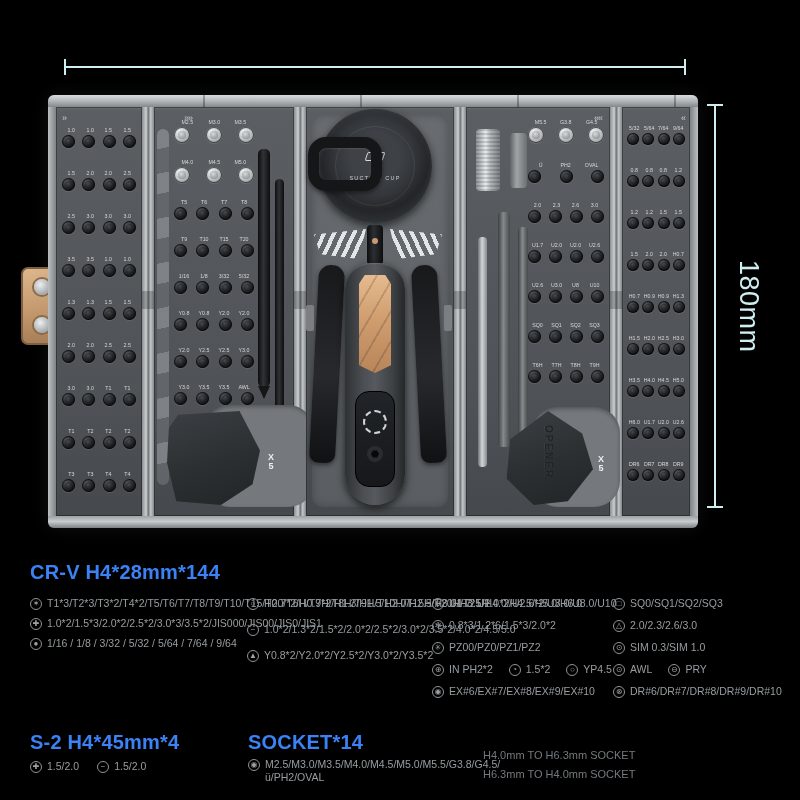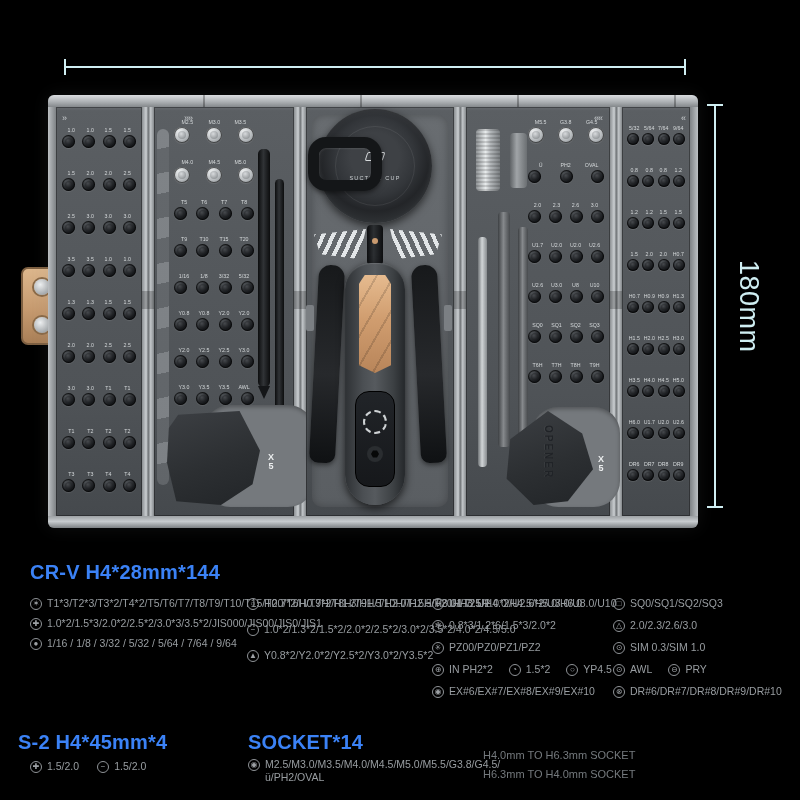--- a/index.html
+++ b/index.html
@@ -766,21 +766,21 @@
           <span class="bullet-icon">⊖</span>
           <span class="spec-text">PRY</span>
         </span>
       </div>
       <div class="spec-item">
         <span class="bullet-icon">⊗</span>
         <span class="spec-text">DR#6/DR#7/DR#8/DR#9/DR#10</span>
       </div>
     </div>
 
-  <div class="spec-heading" style="left:18px;top:731px">S-2 H4*45mm*4</div>
+  <div class="spec-heading" style="left:30px;top:731px">S-2 H4*45mm*4</div>
   <div class="spec-col" id="s2-items" style="left:30px;top:760px;width:200px">
       <div class="spec-item">
         <span class="bullet-icon">✚</span>
         <span class="spec-text">1.5/2.0</span>
       </div>
       <div class="spec-item">
         <span class="bullet-icon">−</span>
         <span class="spec-text">1.5/2.0</span>
       </div>
     </div>

